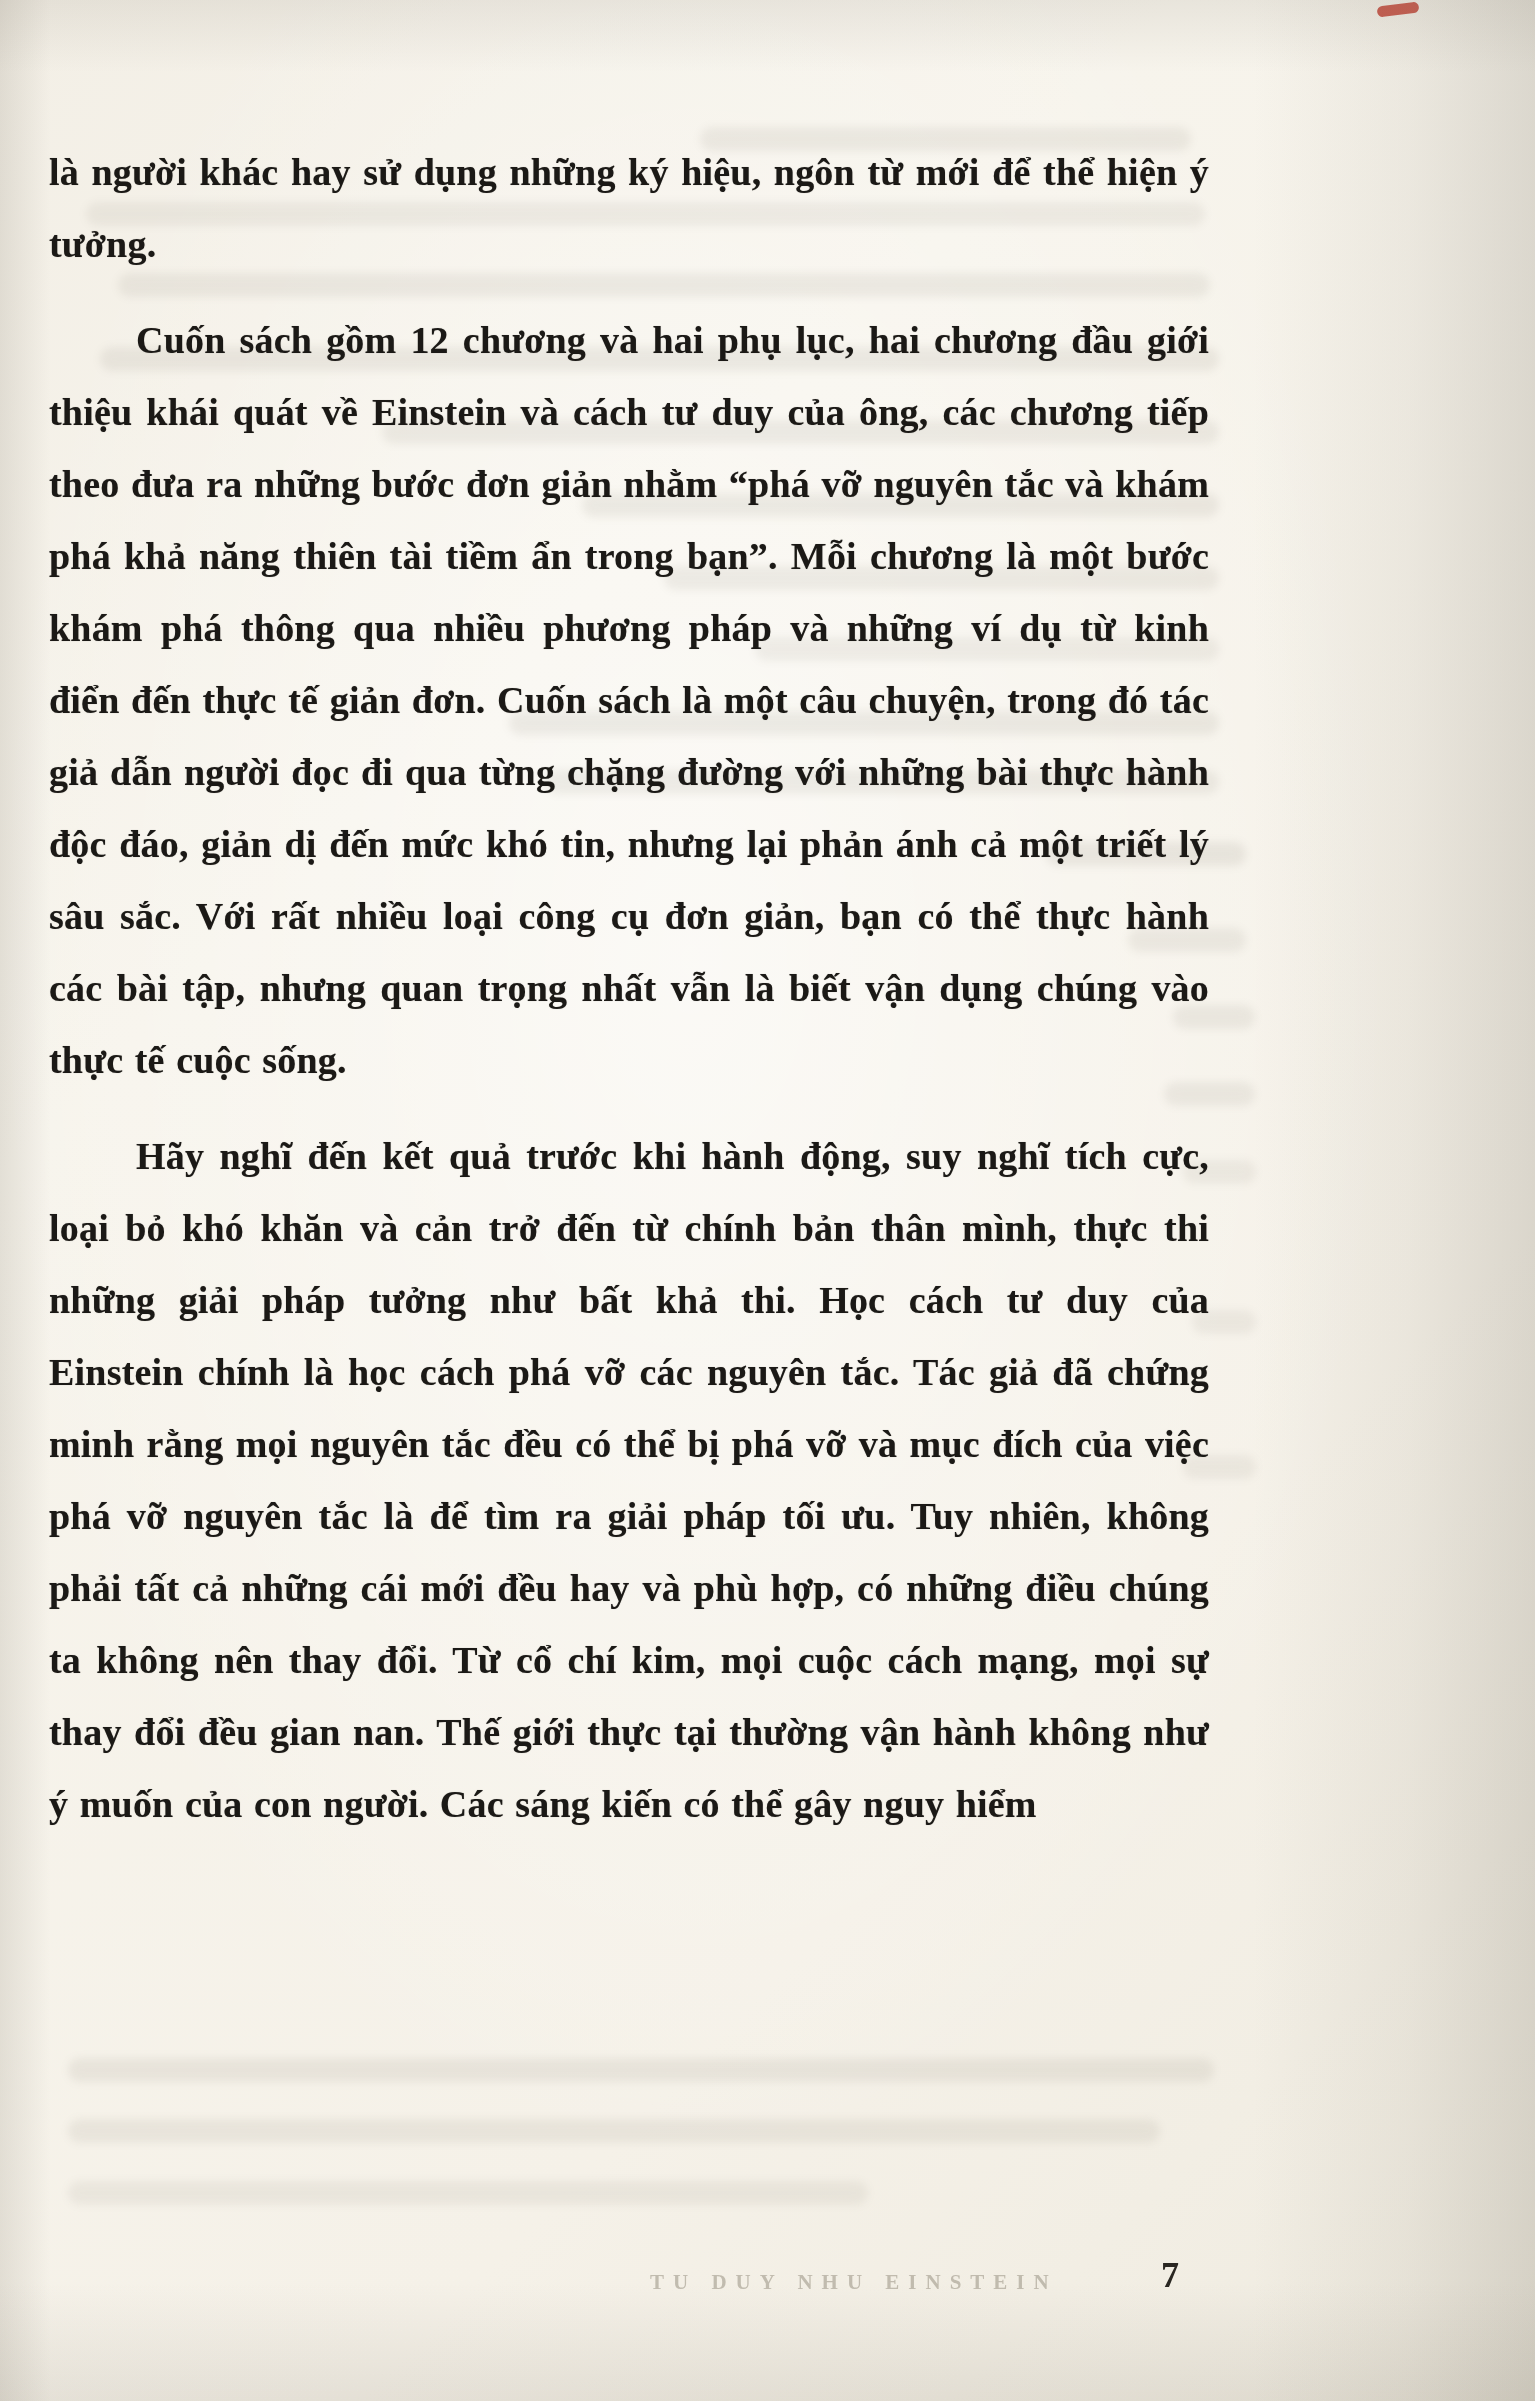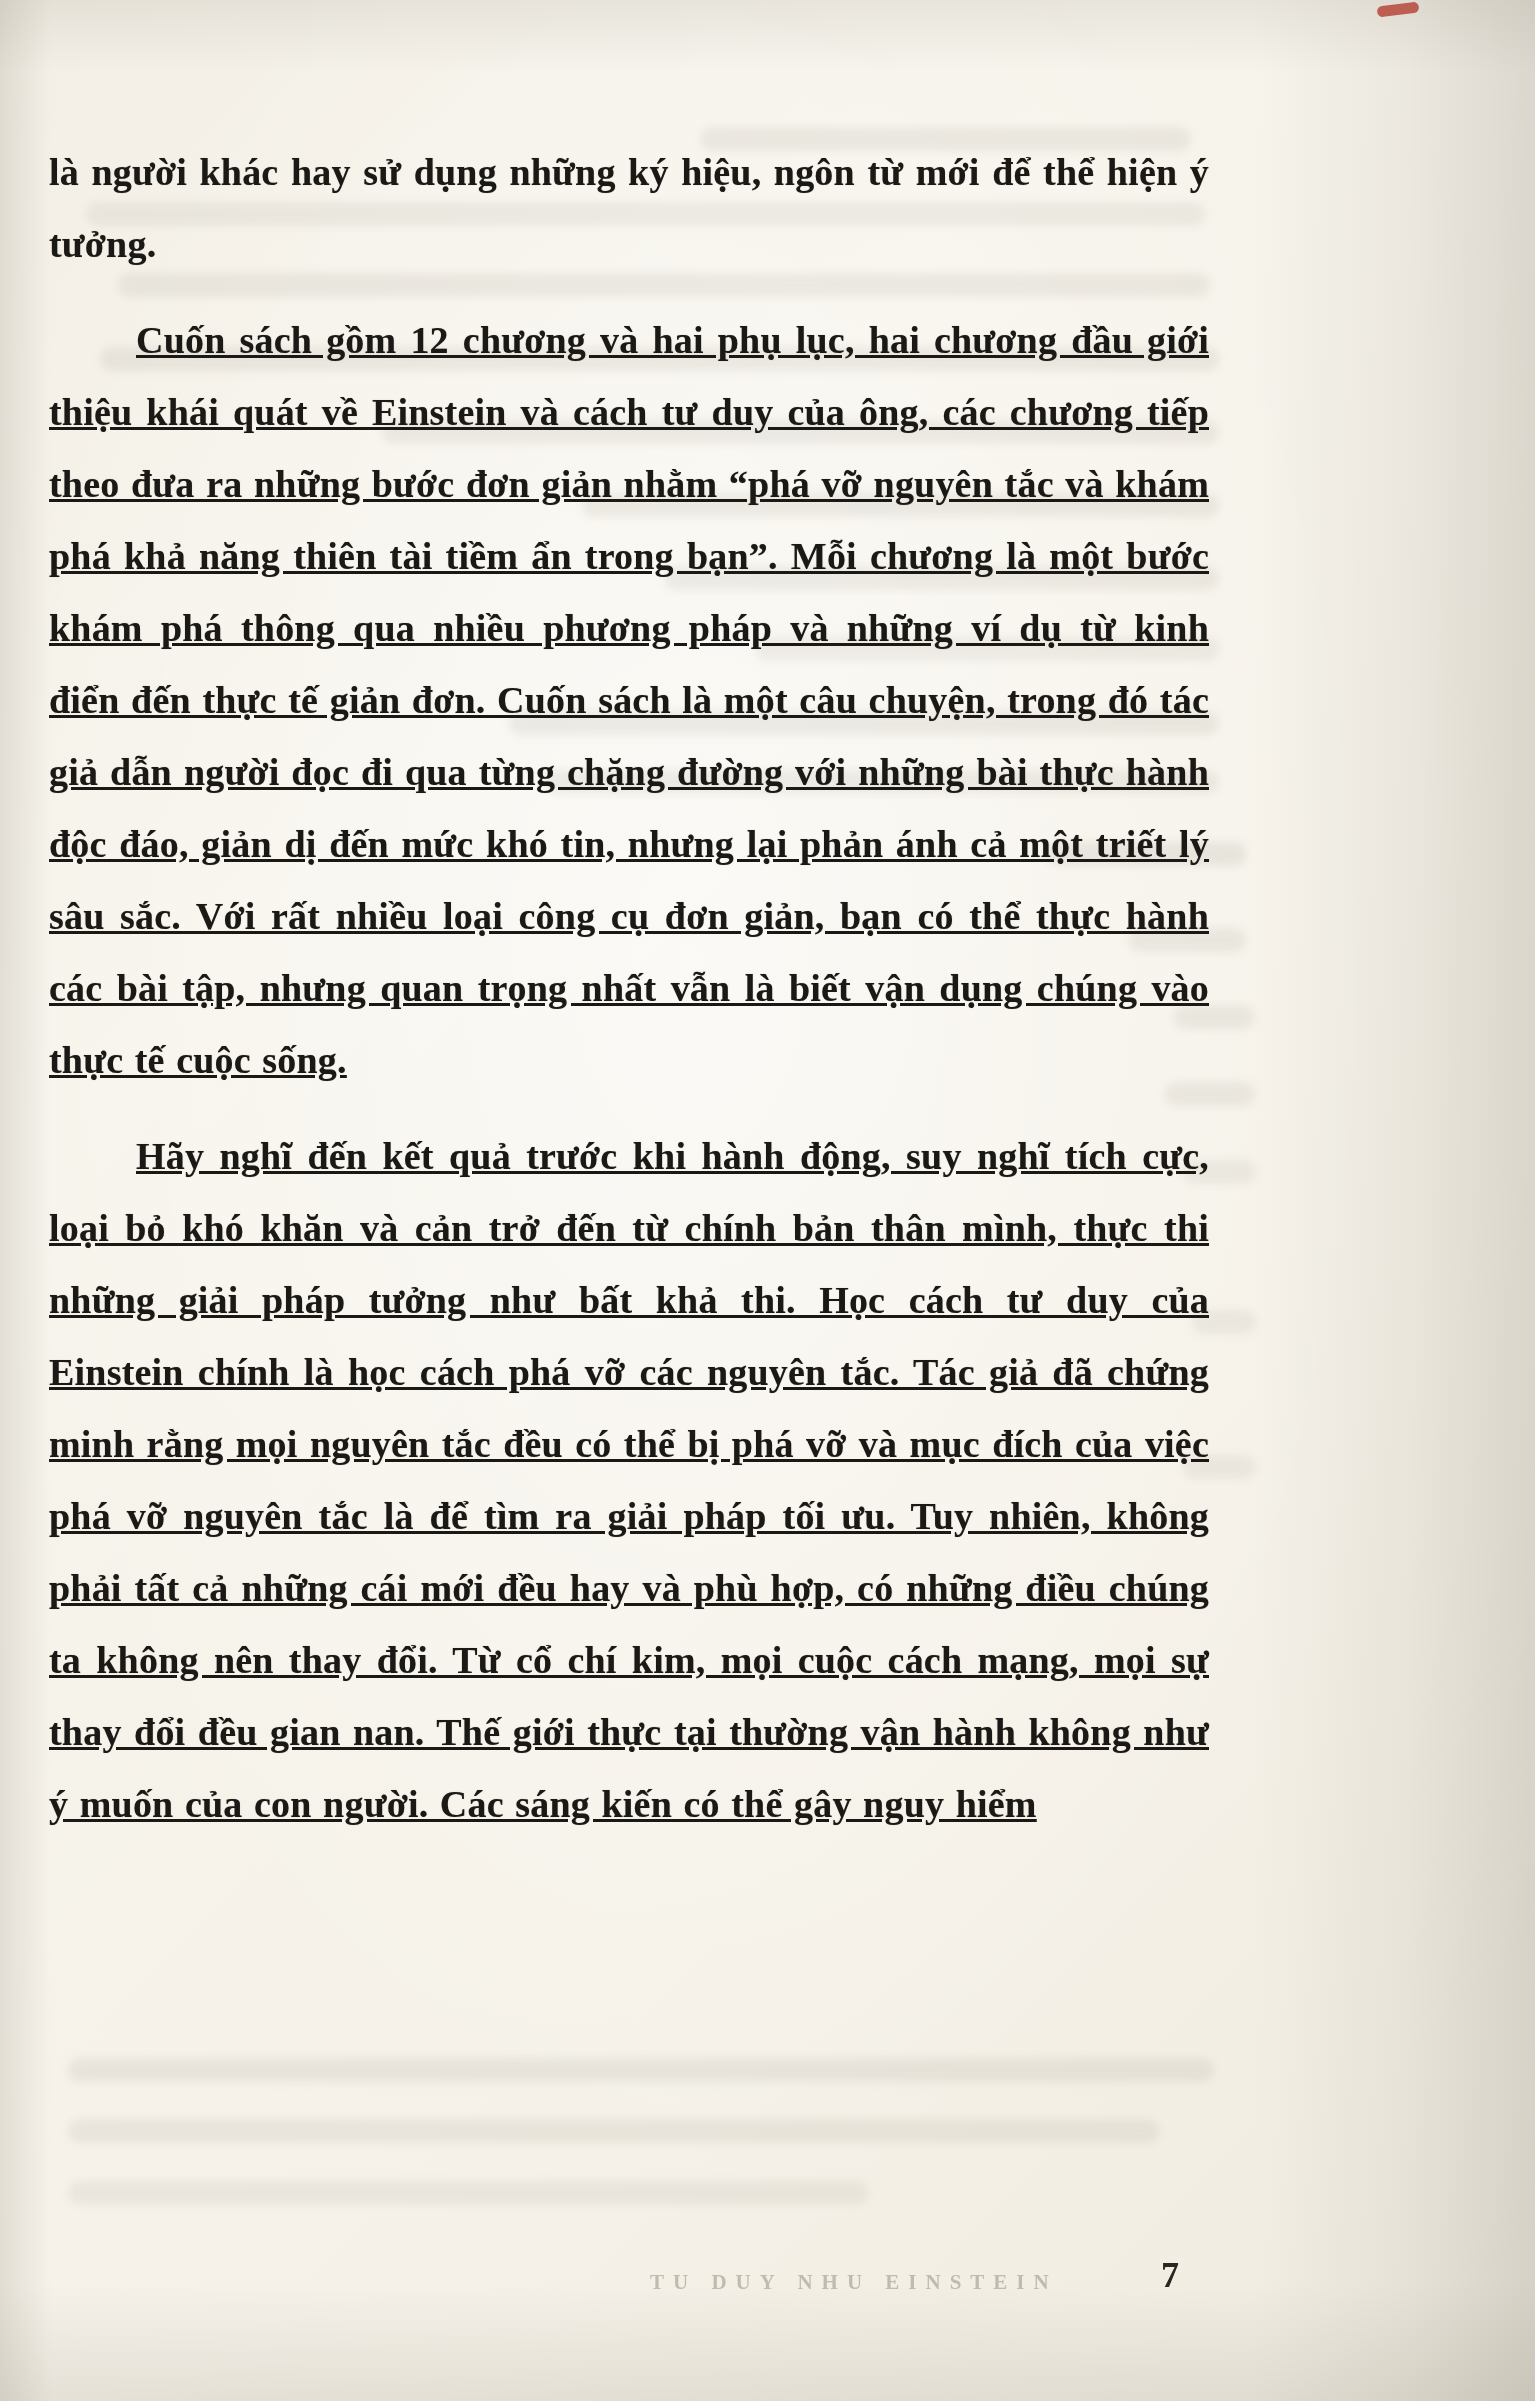--- a/index.html
+++ b/index.html
@@ -74,21 +74,20 @@
     text-align: justify;
     letter-spacing: 0.2px;
     word-spacing: 1.8px;
     text-shadow: 0 0 0.9px rgba(20,16,10,0.35);
   }
   .text-block p {
     margin: 0 8px 24px 0;
   }
   .text-block p.indent {
     text-indent: 87px;
-    text-decoration: underline;
   }
   
   .running-title {
     position: absolute;
     left: 650px;
     top: 2270px;
     font-size: 21px;
     font-weight: 700;
     letter-spacing: 9px;
     color: rgba(118,110,92,0.40);

